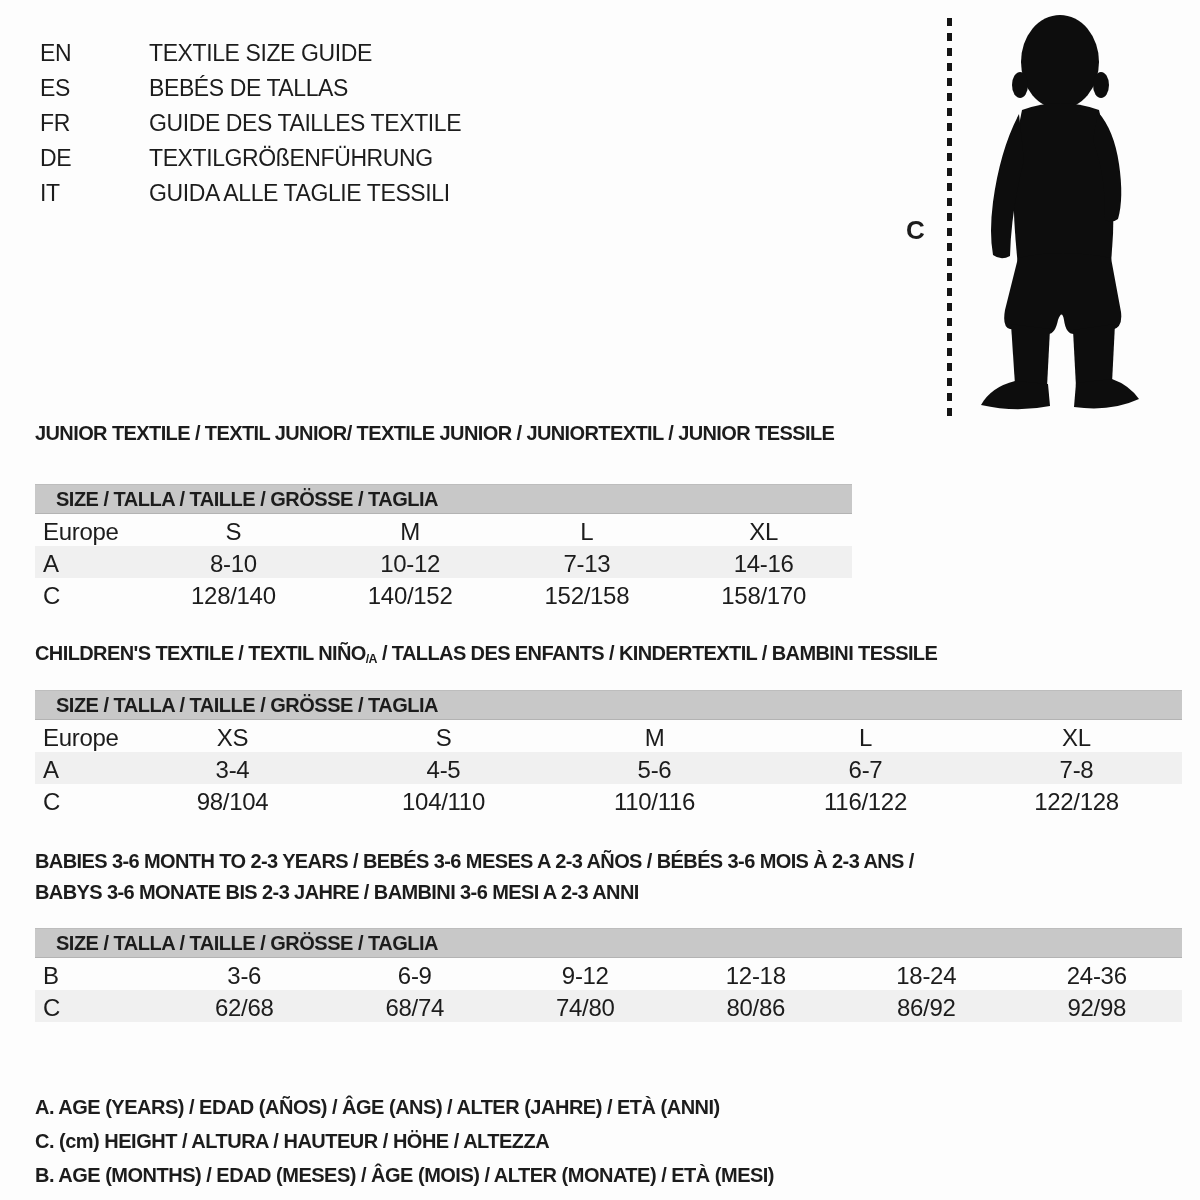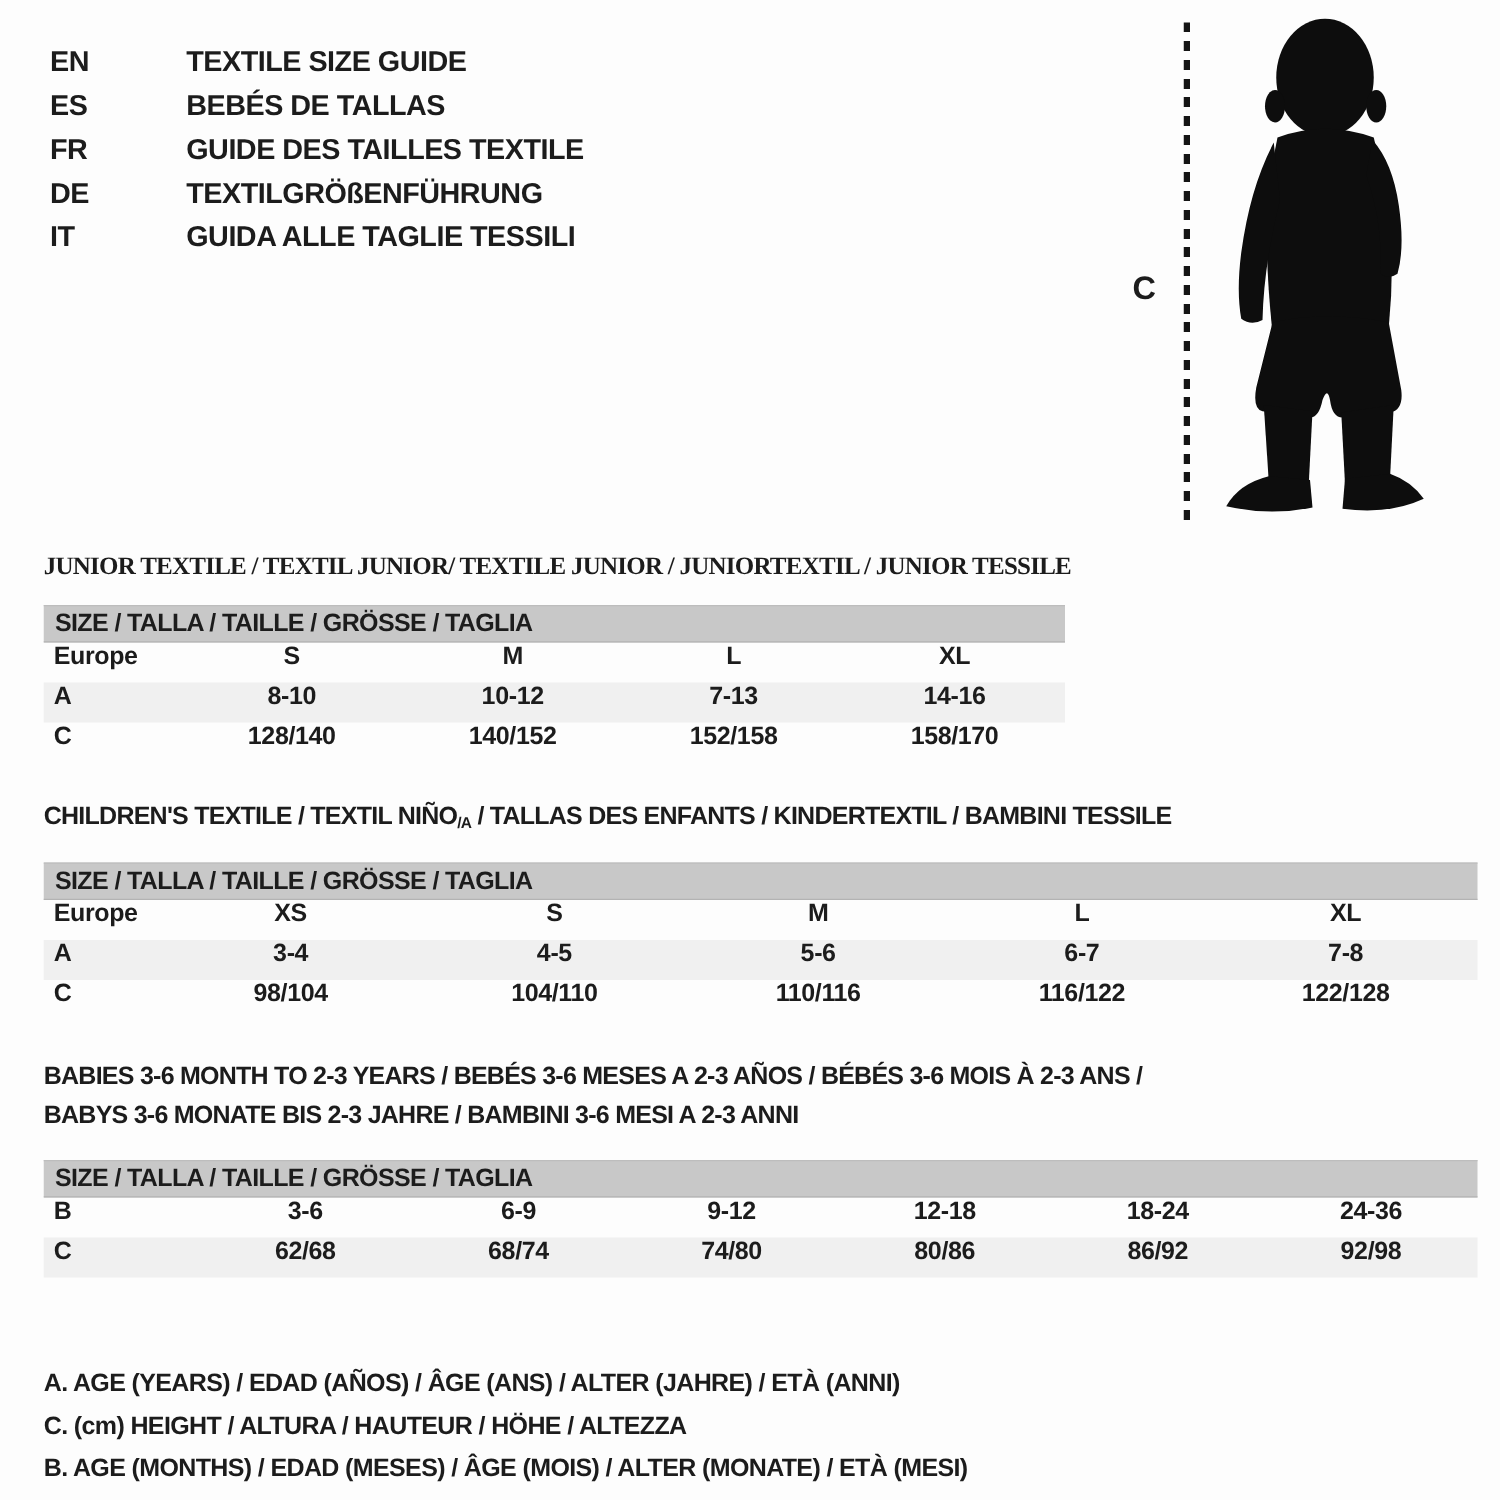--- a/index.html
+++ b/index.html
@@ -7,21 +7,21 @@
     width:1200px;height:1200px;
     background:#ffffff;
     font-family:"Liberation Sans", sans-serif;
     color:#1c1c1c;
     -webkit-font-smoothing:antialiased;
   }
   .page{position:relative;width:1200px;height:1200px;background:#fdfdfd;overflow:hidden;}
 
   
   .lang-block{position:absolute;left:40px;top:32px;}
-  .lang-row{display:flex;height:35px;align-items:center;font-size:23px;font-weight:700;letter-spacing:-0.4px;}
+  .lang-row{display:flex;height:35px;align-items:flex-end;font-size:23px;font-weight:400;letter-spacing:-0.4px;}
   .lang-code{width:77px;flex:0 0 77px;}
   .lang-title{white-space:nowrap;margin-left:32px;}
 
   
   .figure{position:absolute;left:0;top:0;}
   .measure-line{
     position:absolute;left:947px;top:18px;width:5px;height:398px;
     background:repeating-linear-gradient(to bottom,#141414 0 8px,transparent 8px 15px);
   }
   .measure-label{position:absolute;left:906px;top:215px;font-size:26px;font-weight:700;}
@@ -32,23 +32,23 @@
     position:absolute;left:35px;font-size:20px;font-weight:700;letter-spacing:-0.6px;white-space:nowrap;
   }
   .sec-title .sub{font-size:0.62em;vertical-align:-0.28em;}
 
   
   .size-table{position:absolute;left:35px;}
   .t-head{
     height:30px;display:flex;align-items:center;
     background:#c8c8c8;border-top:1px solid #bdbdbd;border-bottom:1px solid #b3b3b3;
     box-sizing:border-box;
-    font-size:20px;font-weight:700;letter-spacing:-0.5px;padding-left:9px;
+    font-size:20px;font-weight:700;letter-spacing:-0.5px;padding-left:21px;
   }
-  .trow{display:flex;height:32px;align-items:flex-start;font-size:20px;letter-spacing:-0.3px;font-weight:bold;}
+  .trow{display:flex;height:32px;align-items:flex-end;font-size:24px;letter-spacing:-0.3px;}
   .trow.stripe{background:#f0f0f0;}
   .trow .c0{box-sizing:border-box;padding-left:8px;text-align:left;}
   .trow .cell{flex:1;text-align:center;}
   .w-junior{width:817px;}  .w-junior .c0{flex:0 0 110px;width:110px;}
   .w-child{width:1147px;}  .w-child .c0{flex:0 0 92px;width:92px;}
   .w-baby{width:1147px;}   .w-baby .c0{flex:0 0 124px;width:124px;}
 
   
   .legend{position:absolute;left:35px;top:1090px;}
   .legend-line{height:34px;display:flex;align-items:center;font-size:20px;font-weight:700;letter-spacing:-0.5px;white-space:nowrap;}
@@ -94,21 +94,21 @@
         <path d="M 136 100 Q 152 118 157 152 Q 162 186 156 207 Q 149 212 142 207 Q 145 168 131 128 Z"></path>
         <path d="M 56 246 Q 99 236 149 246 L 159 300 Q 161 316 150 318 L 113 322 Q 104 323 102 308 Q 100 297 96 308 Q 93 323 85 322 L 48 317 Q 40 315 43 298 Z"></path>
         <path d="M 49 312 L 88 317 L 85 375 L 53 373 Z"></path>
         <path d="M 111 318 L 153 312 L 150 371 L 114 375 Z"></path>
         <path d="M 53 369 L 86 372 L 88 394 Q 54 401 19 393 Q 29 375 53 369 Z"></path>
         <path d="M 114 371 L 150 367 Q 167 373 177 387 Q 149 400 112 395 Z"></path>
       </g>
     </svg>
   </div>
 
-  <div class="sec-title" style="top:442px;font-family:Liberation Serif, serif;">JUNIOR TEXTILE / TEXTIL JUNIOR/ TEXTILE JUNIOR / JUNIORTEXTIL / JUNIOR TESSILE</div>
+  <div class="sec-title" style="top:422px;">JUNIOR TEXTILE / TEXTIL JUNIOR/ TEXTILE JUNIOR / JUNIORTEXTIL / JUNIOR TESSILE</div>
 
   <div class="size-table w-junior" style="top:484px;">
     <div class="t-head">SIZE / TALLA / TAILLE / GRÖSSE / TAGLIA</div>
     <div class="trow">
       <div class="c0">Europe</div>
       <div class="cell">S</div>
       <div class="cell">M</div>
       <div class="cell">L</div>
       <div class="cell">XL</div>
     </div>

